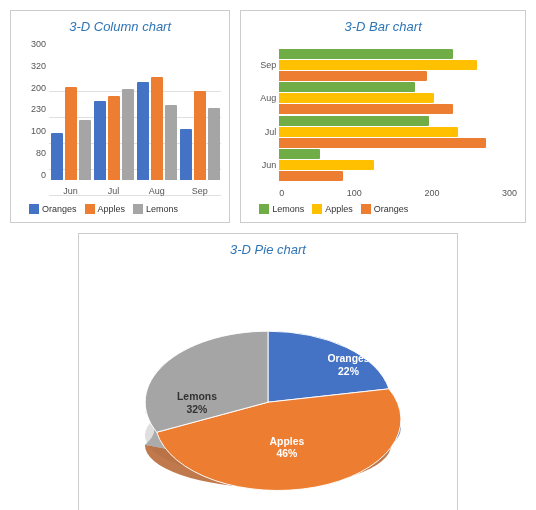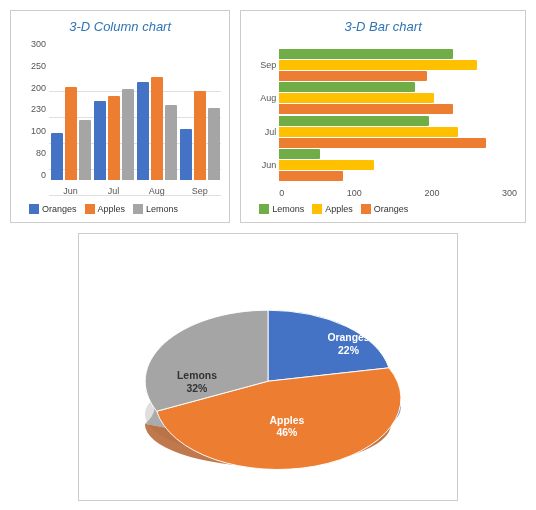--- a/index.html
+++ b/index.html
@@ -146,21 +146,21 @@
         <div class="grid-line" style="bottom:56px;"></div>
         <div class="grid-line" style="bottom:30px;"></div>
         <div class="grid-line" style="bottom:4px;"></div>
 
         <div class="y-axis">
           <span class="y-label">0</span>
           <span class="y-label">80</span>
           <span class="y-label">100</span>
           <span class="y-label">230</span>
           <span class="y-label">200</span>
-          <span class="y-label">250</span>
+          <span class="y-label">320</span>
           <span class="y-label">300</span>
         </div>
 
         <div style="display:flex; align-items:flex-end; height:140px; position:absolute; left:30px; right:0; bottom:20px;">
 
           <div class="col-group">
             <div class="col-bar" style="height:47px; background:#4472C4;"></div>
             <div class="col-bar" style="height:93px; background:#ED7D31;"></div>
             <div class="col-bar" style="height:60px; background:#A5A5A5;"></div>
           </div>
@@ -267,20 +267,21 @@
           <div class="legend-swatch" style="background:#ED7D31;"></div>
           <span>Oranges</span>
         </div>
       </div>
     </div>
 
   </div>
 
   <div class="bottom-row">
     <div class="chart-box pie-chart-container">
+      <div class="chart-title">3-D Pie chart</div>
       <div class="pie-area">
         <svg width="340" height="210" viewBox="0 0 340 210">
 
           <ellipse cx="170" cy="155" rx="130" ry="45" fill="#c0c0c0" opacity="0.5"></ellipse>
 
           <path d="M 170 155 L 300 130 A 130 45 0 0 1 300 165 L 170 190 Z" fill="#3060b0" opacity="0.7"></path>
 
           <path d="M 170 155 L 300 165 A 130 45 0 0 1 40 165 L 170 190 Z" fill="#b05820" opacity="0.8"></path>
 
           <path d="M 170 155 L 40 130 A 130 45 0 0 1 40 165 L 170 190 Z" fill="#888" opacity="0.6"></path>

